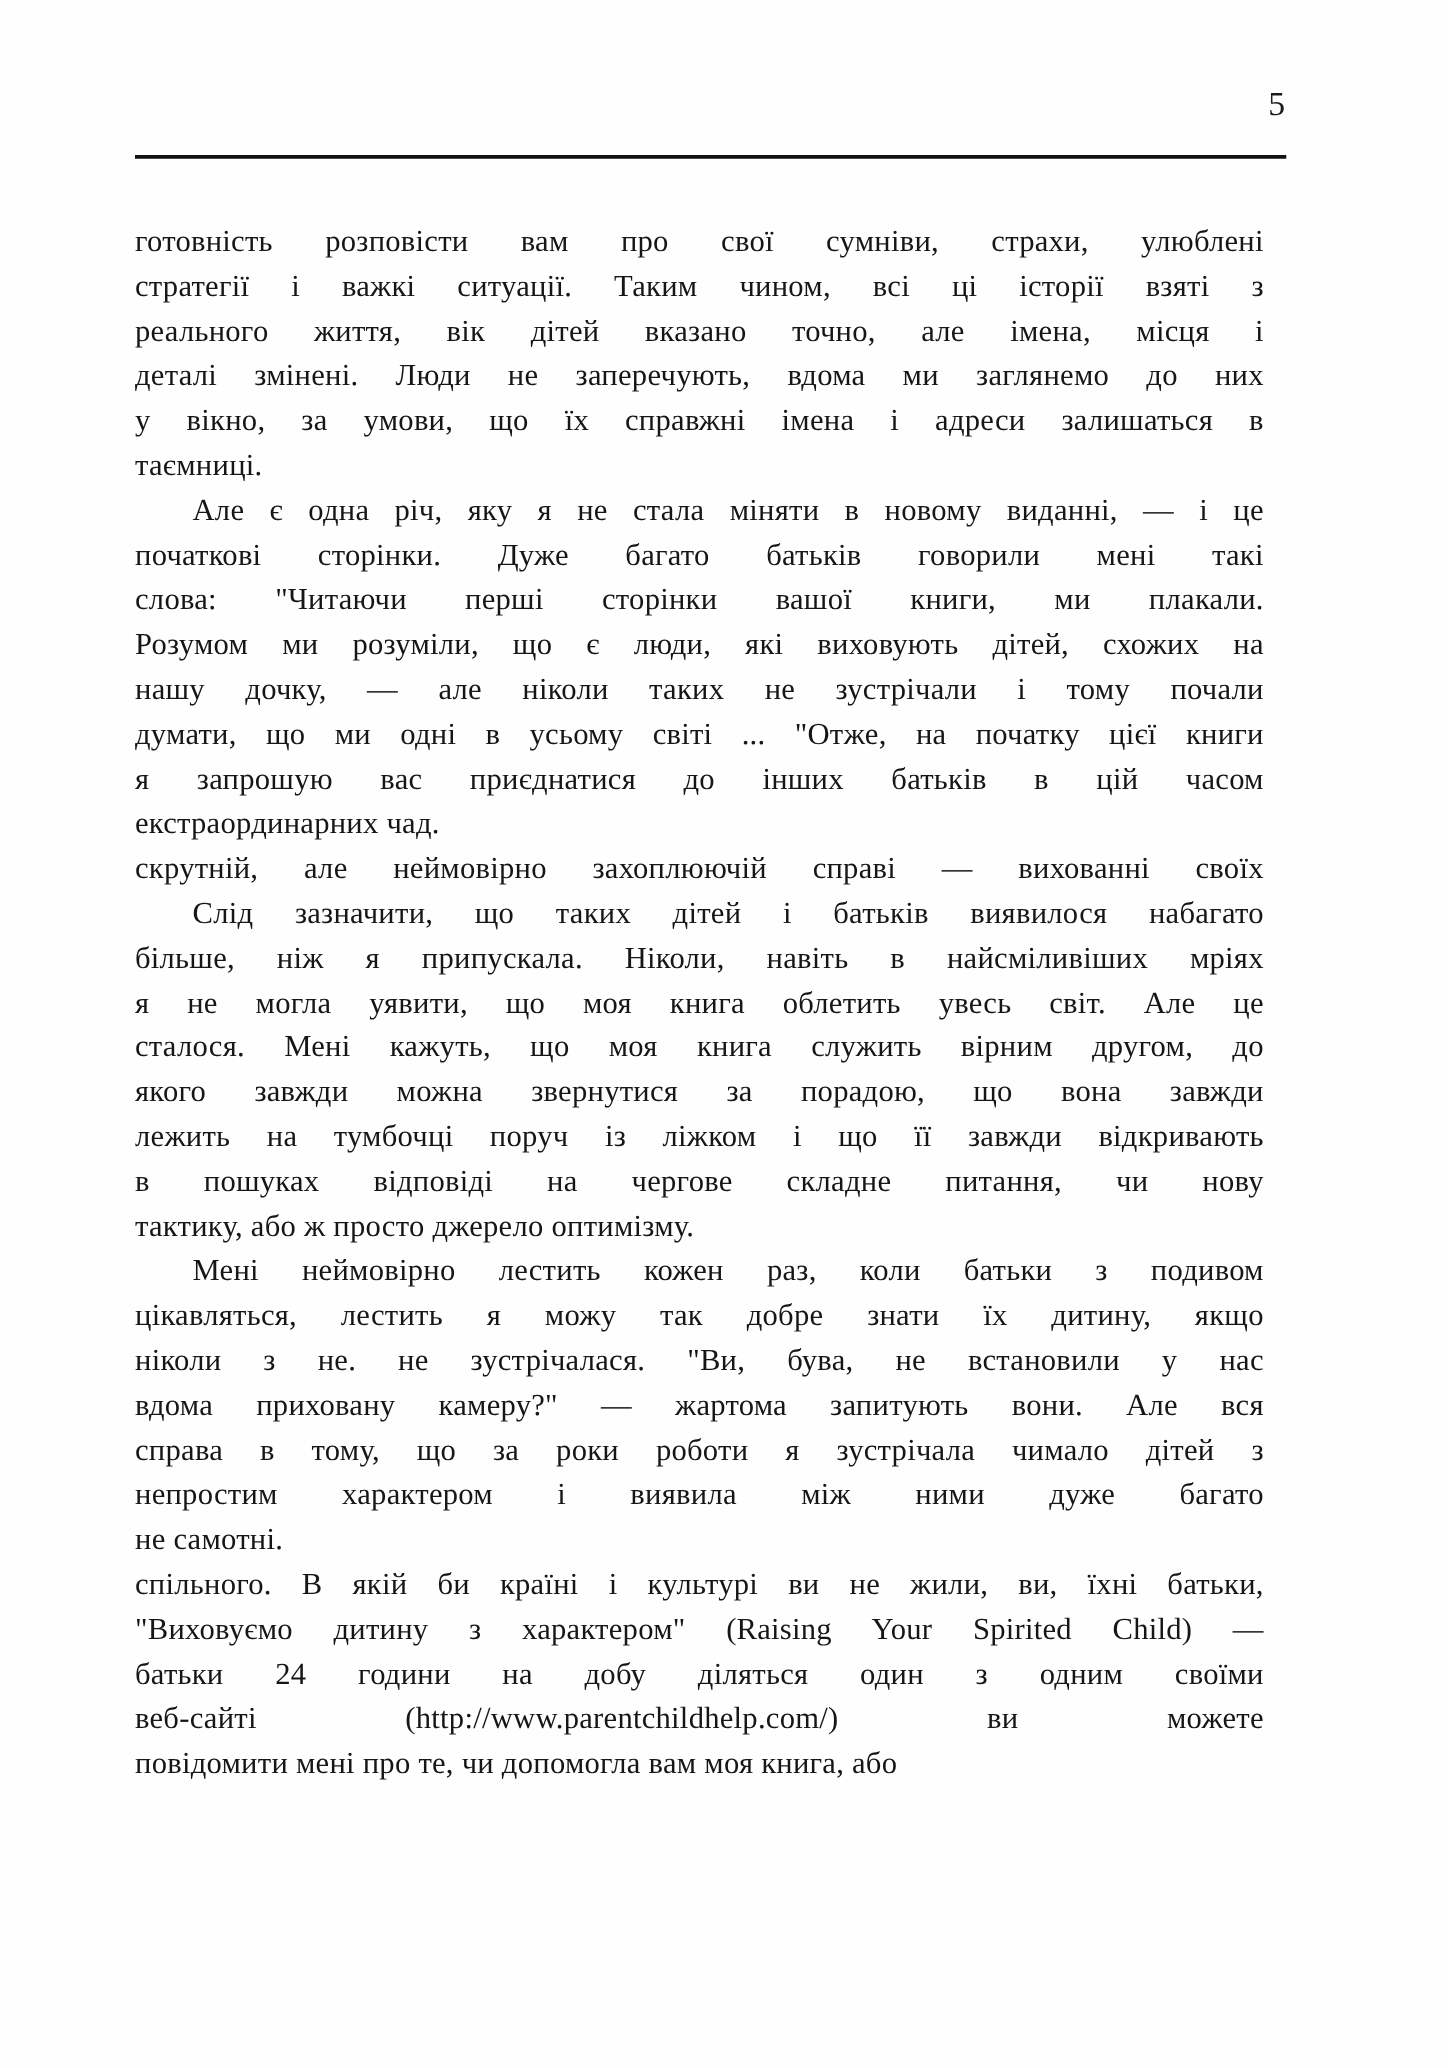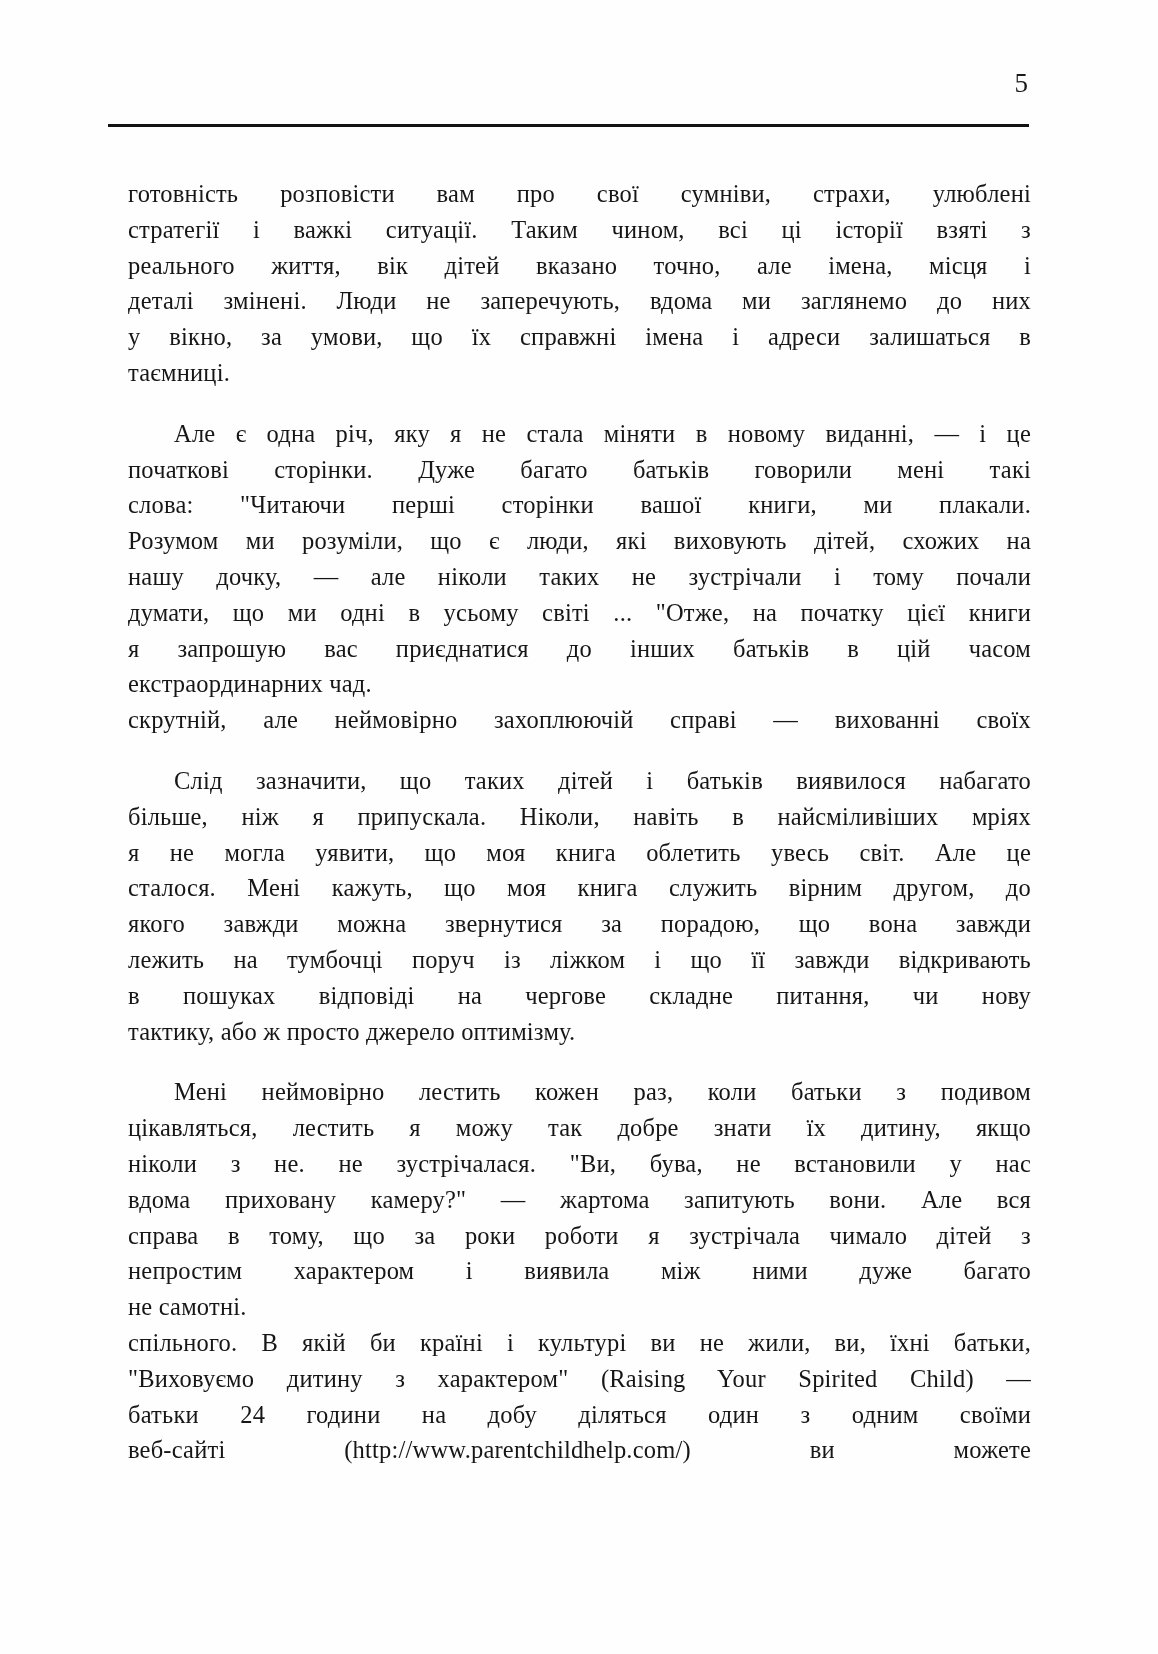--- a/index.html
+++ b/index.html
@@ -34,42 +34,41 @@
     position: absolute;
     top: 124px;
     left: 108px;
     width: 921px;
     height: 3px;
     background: #121212;
   }
   .text-block {
     position: absolute;
     top: 176px;
-    left: 128px;
+    left: 108px;
     width: 903px;
   }
   .paragraph {
     margin: 0;
     padding: 0;
   }
   .line {
     font-size: 24.5px;
     height: 35.8px;
     line-height: 35.8px;
     text-align: justify;
     text-align-last: justify;
     white-space: normal;
     letter-spacing: 0.2px;
   }
   .line.last {
     text-align-last: left;
   }
   .line.indent-first {
     text-indent: 46px;
-    margin-top: 25px;
   }
 </style>
 </head>
 <body>
 
 <div class="page">
   <div class="page-number">5</div>
   <div class="header-rule"></div>
   <div class="text-block" id="text-block">
       <div class="paragraph">
@@ -108,15 +107,16 @@
         <div class="line">вдома приховану камеру?" — жартома запитують вони. Але вся</div>
         <div class="line">справа в тому, що за роки роботи я зустрічала чимало дітей з</div>
         <div class="line">непростим характером і виявила між ними дуже багато</div>
         <div class="line last">не самотні.</div>
         <div class="line">спільного. В якій би країні і культурі ви не жили, ви, їхні батьки,</div>
       </div>
       <div class="paragraph">
         <div class="line">"Виховуємо дитину з характером" (Raising Your Spirited Child) —</div>
         <div class="line">батьки 24 години на добу діляться один з одним своїми</div>
         <div class="line">веб-сайті (http://www.parentchildhelp.com/) ви можете</div>
+        <div class="line last">повідомити мені про те, чи допомогла вам моя книга, або</div>
       </div>
     </div>
 </div>
 
 </body></html>

